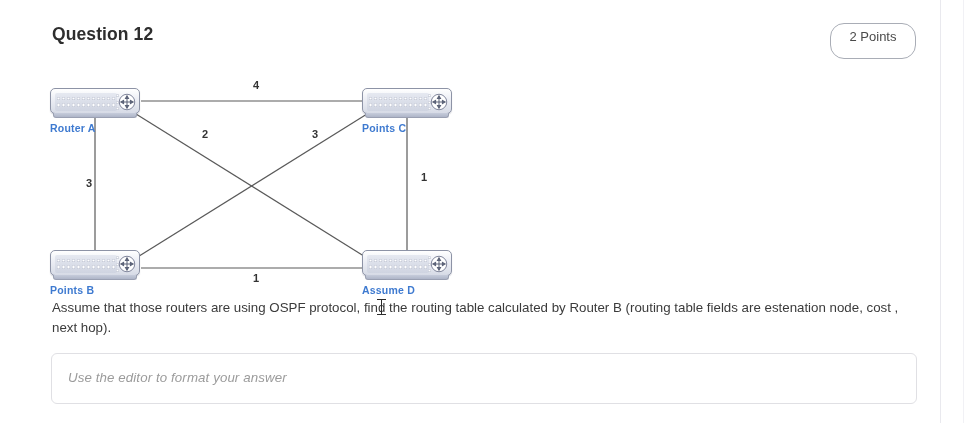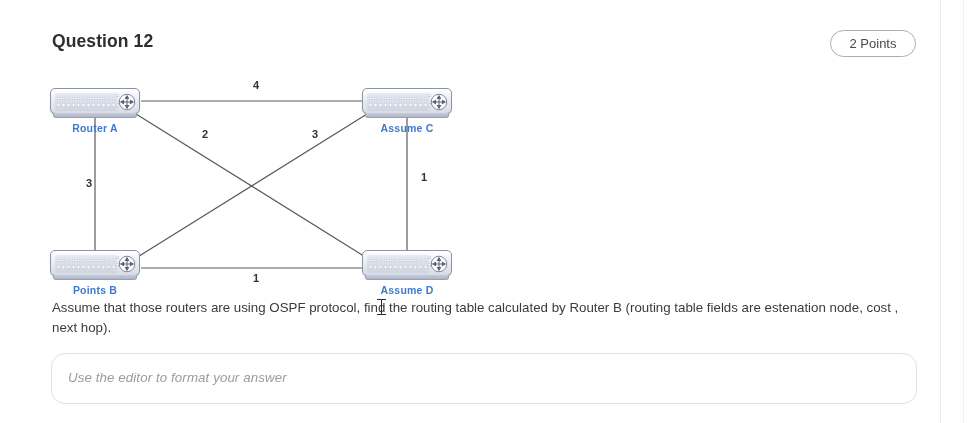--- a/index.html
+++ b/index.html
@@ -31,37 +31,37 @@
     height: 423px;
     background: #e9e9ee;
   }
   .panel-edge.a { left: 940px; }
   .panel-edge.b { left: 963px; background: #f1f1f5; }
 
   
   #header {
     position: absolute;
     left: 0; top: 0;
-    width: 940px; height: 72px; margin-top: 7px;
+    width: 940px; height: 72px;
   }
   #question-title {
     position: absolute;
     left: 52px;
     top: 24px;
     font-size: 17.5px;
     font-weight: bold;
     letter-spacing: .1px;
     color: #2e2e2e;
     white-space: nowrap;
   }
   #points-badge {
     position: absolute;
     right: 24px;
     top: 23px;
-    height: 27px;
+    height: 36px;
     min-width: 86px;
     padding: 0 17px;
     box-sizing: border-box;
     border: 1.3px solid #a9adb6;
     border-radius: 14px;
     background: #ffffff;
     color: #4a4a4a;
     font-size: 13px;
     line-height: 25px;
     text-align: center;
@@ -157,21 +157,21 @@
     background: linear-gradient(180deg,#c6ccdb 0%, #aeb5c8 100%);
     border: 1px solid #9aa0b2;
     border-top: none;
     border-radius: 0 0 3px 3px;
     box-sizing: border-box;
   }
   .router-label {
     position: absolute;
     top: 34px;
     width: 90px;
-    text-align: center;
+    text-align: left;
     font-size: 10.5px;
     font-weight: bold;
     color: #3e7ad0;
     letter-spacing: .2px;
     white-space: nowrap;
   }
 
   .edge-weight {
     position: absolute;
     font-size: 11px;
@@ -221,21 +221,21 @@
 
   
   #answer-box {
     position: absolute;
     left: 51px;
     top: 353px;
     width: 866px;
     height: 51px;
     box-sizing: border-box;
     border: 1px solid #e0e0e4;
-    border-radius: 14px;
+    border-radius: 6px;
     background: #ffffff;
   }
   #answer-placeholder {
     position: absolute;
     left: 16px;
     top: 16px;
     font-size: 13.3px;
     font-style: italic;
     color: #9b9b9b;
     letter-spacing: .1px;
@@ -366,21 +366,21 @@
             <line x1="4.4" y1="10" x2="15.6" y2="10"></line>
             <polygon points="10,3.2 8.3,6.2 11.7,6.2"></polygon>
             <polygon points="10,16.8 8.3,13.8 11.7,13.8"></polygon>
             <polygon points="3.2,10 6.2,8.3 6.2,11.7"></polygon>
             <polygon points="16.8,10 13.8,8.3 13.8,11.7"></polygon>
           </g>
         </svg>
       </div>
       <div class="base"></div>
     </div>
-    <div class="router-label" style="left:322px; top:50px;">Assume C</div>
+    <div class="router-label" style="left:322px; top:50px;">Points C</div>
 
     <div class="router-node" style="left:10px; top:178px;">
       <div class="chassis">
         <div class="faceplate">
           <div class="led-row">
               <i class="led"></i>
               <i class="led"></i>
               <i class="led"></i>
               <i class="led"></i>
               <i class="led"></i>

